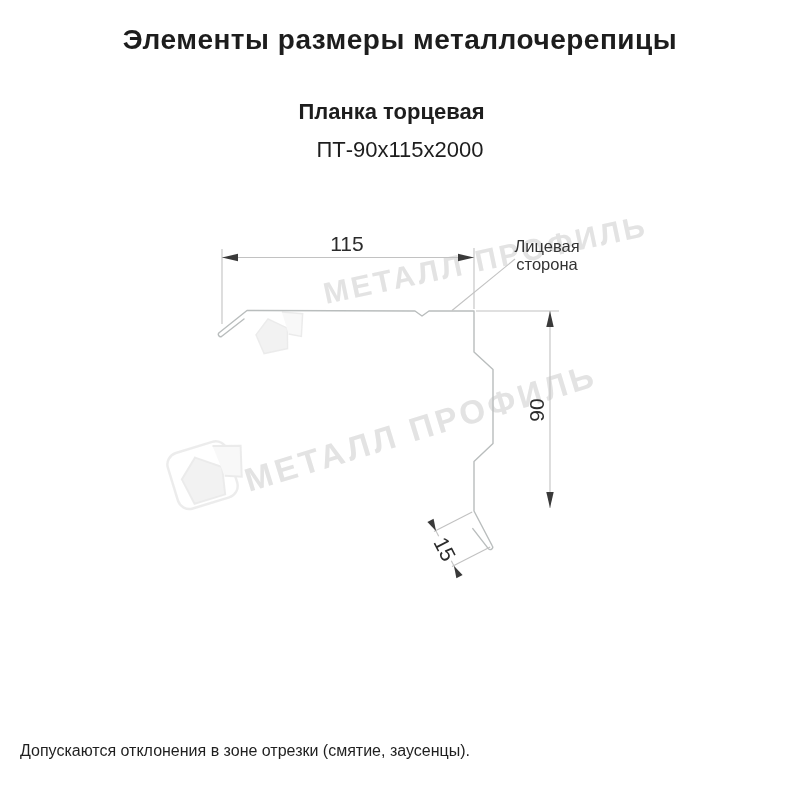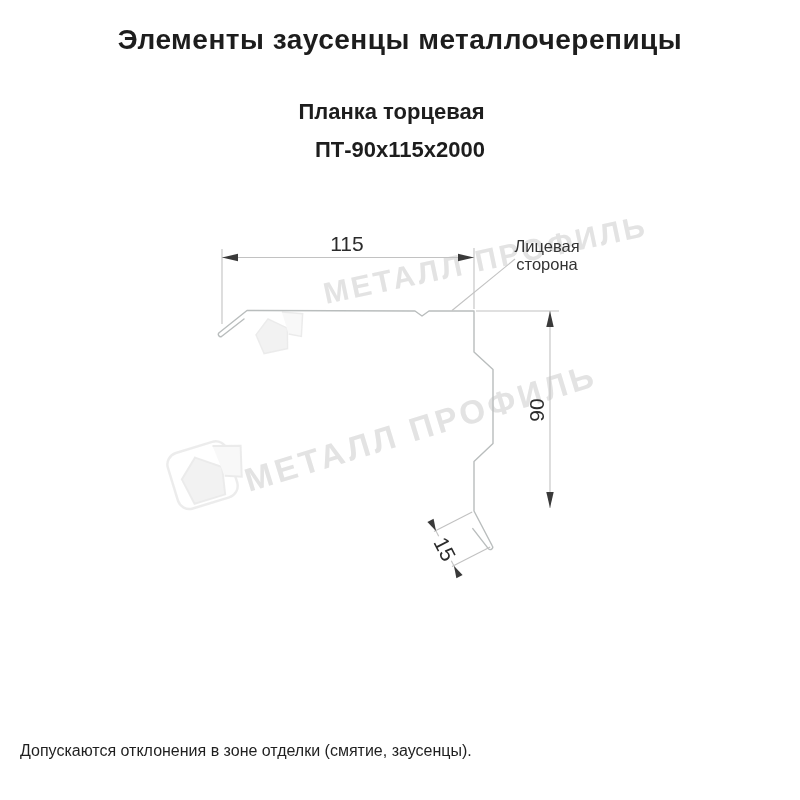--- a/index.html
+++ b/index.html
@@ -10,35 +10,35 @@
   .page-title{
     position:absolute;top:24px;left:0;width:800px;text-align:center;
     font-size:28px;font-weight:bold;color:#1d1d1d;letter-spacing:0.5px;
   }
   .product-name{
     position:absolute;top:99px;left:0;width:783px;text-align:center;
     font-size:22px;font-weight:bold;color:#1d1d1d;
   }
   .product-code{
     position:absolute;top:137px;left:0;width:800px;text-align:center;
-    font-size:22px;font-weight:bold;color:#1d1d1d;
+    font-size:22px;font-weight:normal;color:#1d1d1d;
   }
   .drawing{position:absolute;top:0;left:0;}
   .footer{
     position:absolute;left:20px;top:739px;
     font-size:16px;color:#1f1f1f;line-height:23px;
   }
   .dim-text{font-size:21px;fill:#2b2b2b;}
   .label-text{font-size:16.5px;fill:#333333;}
   .wm-text{font-weight:bold;}
 </style>
 </head>
 <body>
 
-<div class="page-title">Элементы заусенцы металлочерепицы</div>
+<div class="page-title">Элементы размеры металлочерепицы</div>
 <div class="product-name">Планка торцевая</div>
 <div class="product-code">ПТ-90х115х2000</div>
 
 <svg class="drawing" width="800" height="800" viewBox="0 0 800 800">
 
   <g transform="translate(243,312) rotate(-12)" opacity="0.55">
     <rect x="1" y="4" width="46" height="44" rx="9" fill="none" stroke="#dededе" stroke-width="2" stroke-opacity="0.9"></rect>
     <path d="M 23 12 L 40 25 L 36 45 L 12 45 L 8 25 Z" fill="#e9e9e9" stroke="#dcdcdc" stroke-width="1.5"></path>
     <path d="M 38 8 L 58 14 L 52 36 L 40 31" fill="#f3f3f3" stroke="#dcdcdc" stroke-width="1.5"></path>
   </g>
@@ -96,14 +96,14 @@
   </g>
 
   <g>
     <line x1="515" y1="259" x2="452" y2="310.5" stroke="#c2c2c2" stroke-width="1.1"></line>
     <text class="label-text" x="547" y="252" text-anchor="middle">Лицевая</text>
     <text class="label-text" x="547" y="270" text-anchor="middle">сторона</text>
   </g>
 </svg>
 
 <div class="footer">
-  <div>Допускаются отклонения в зоне отделки (смятие, заусенцы).</div>
+  <div>Допускаются отклонения в зоне отрезки (смятие, заусенцы).</div>
 </div>
 
 </body></html>

